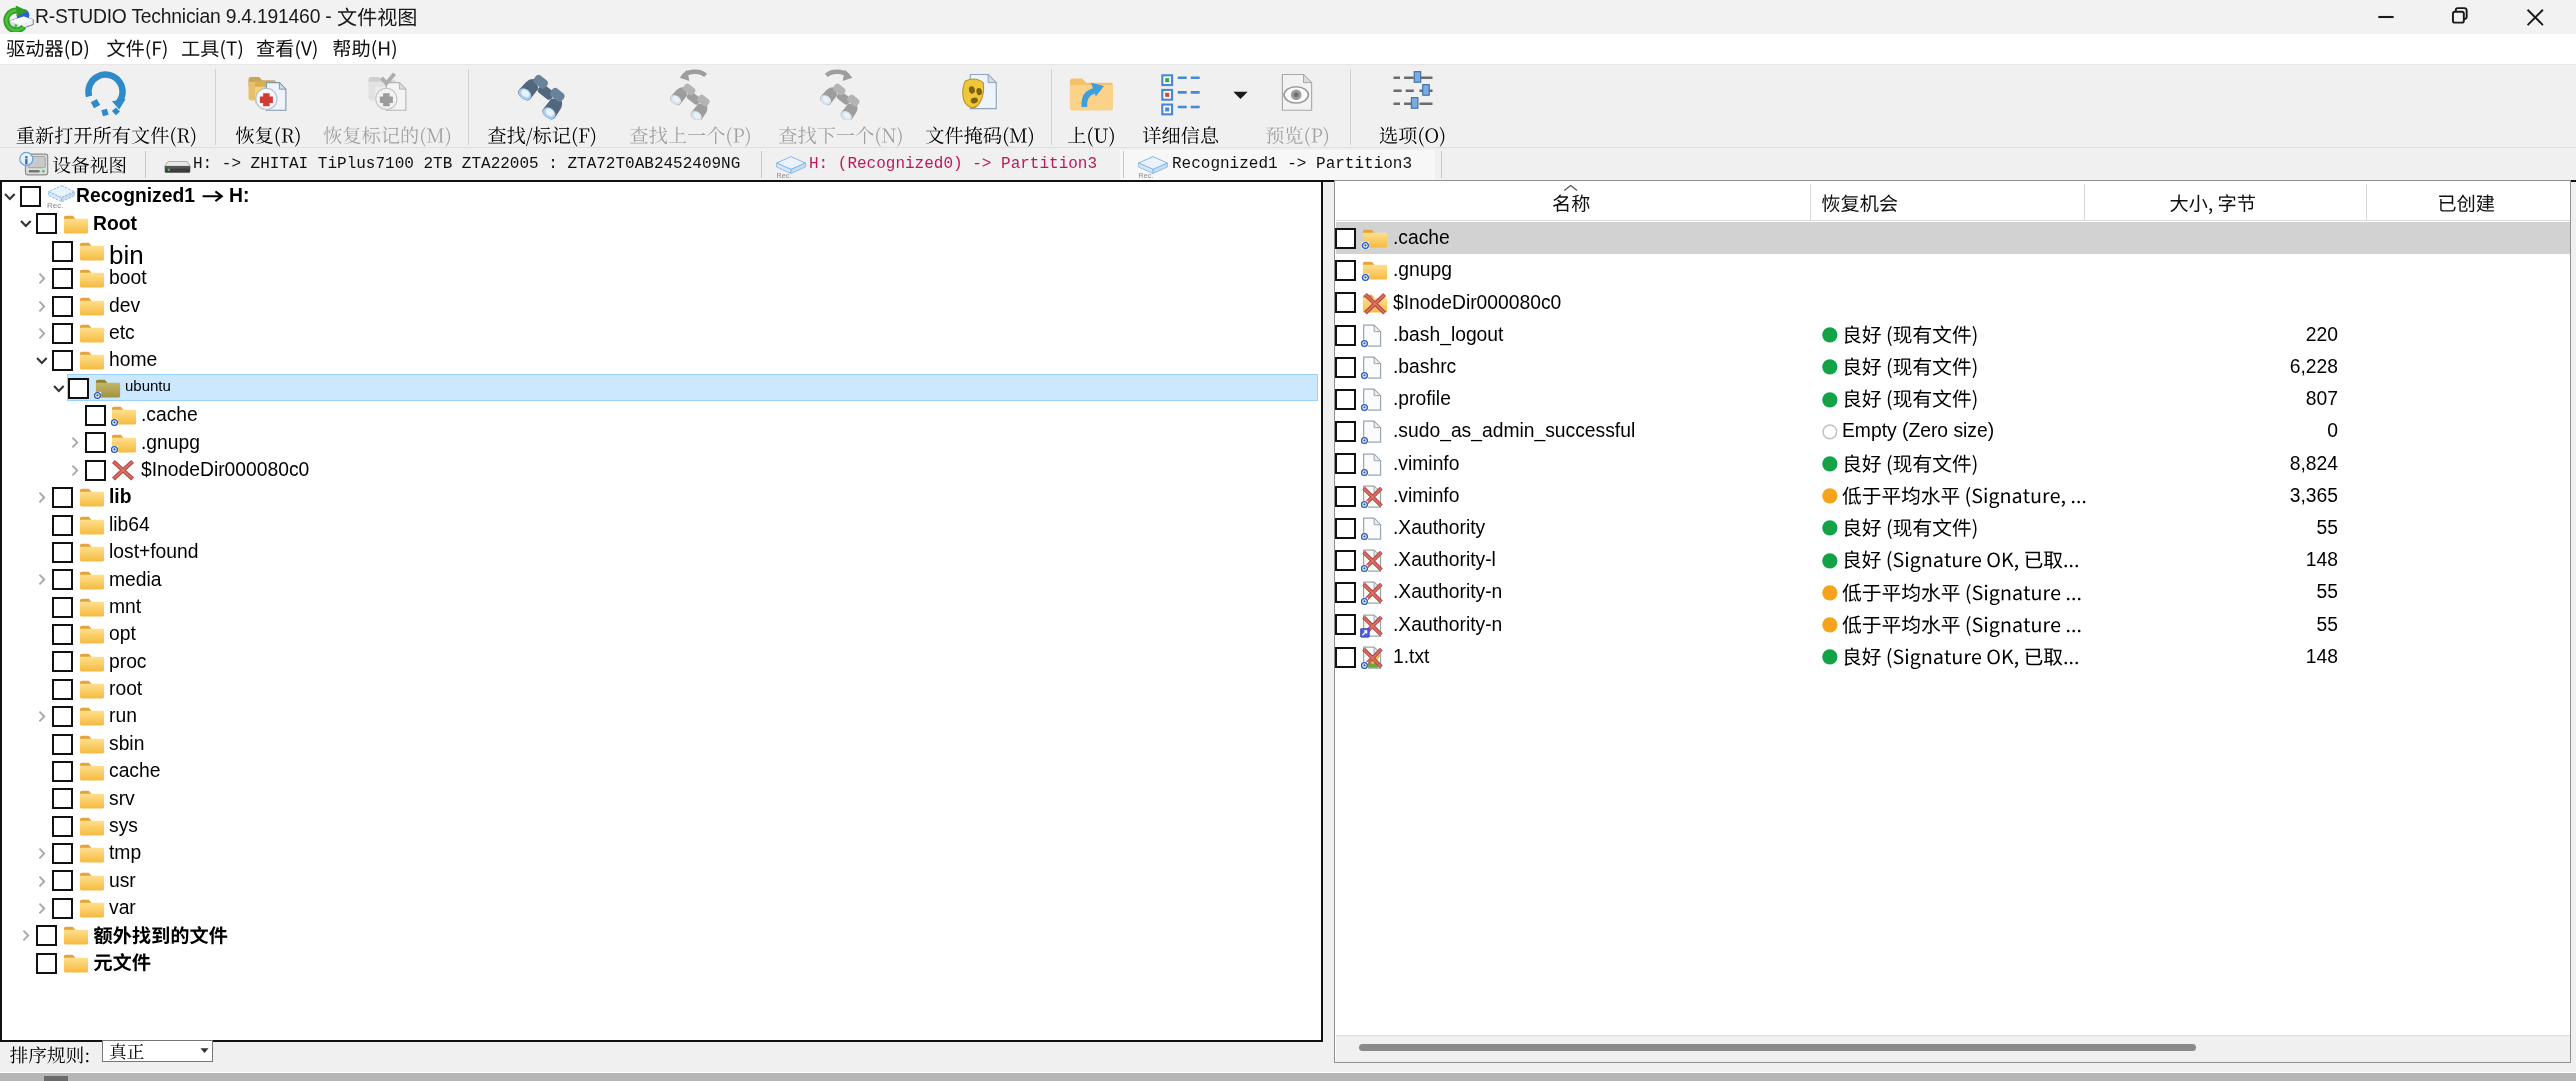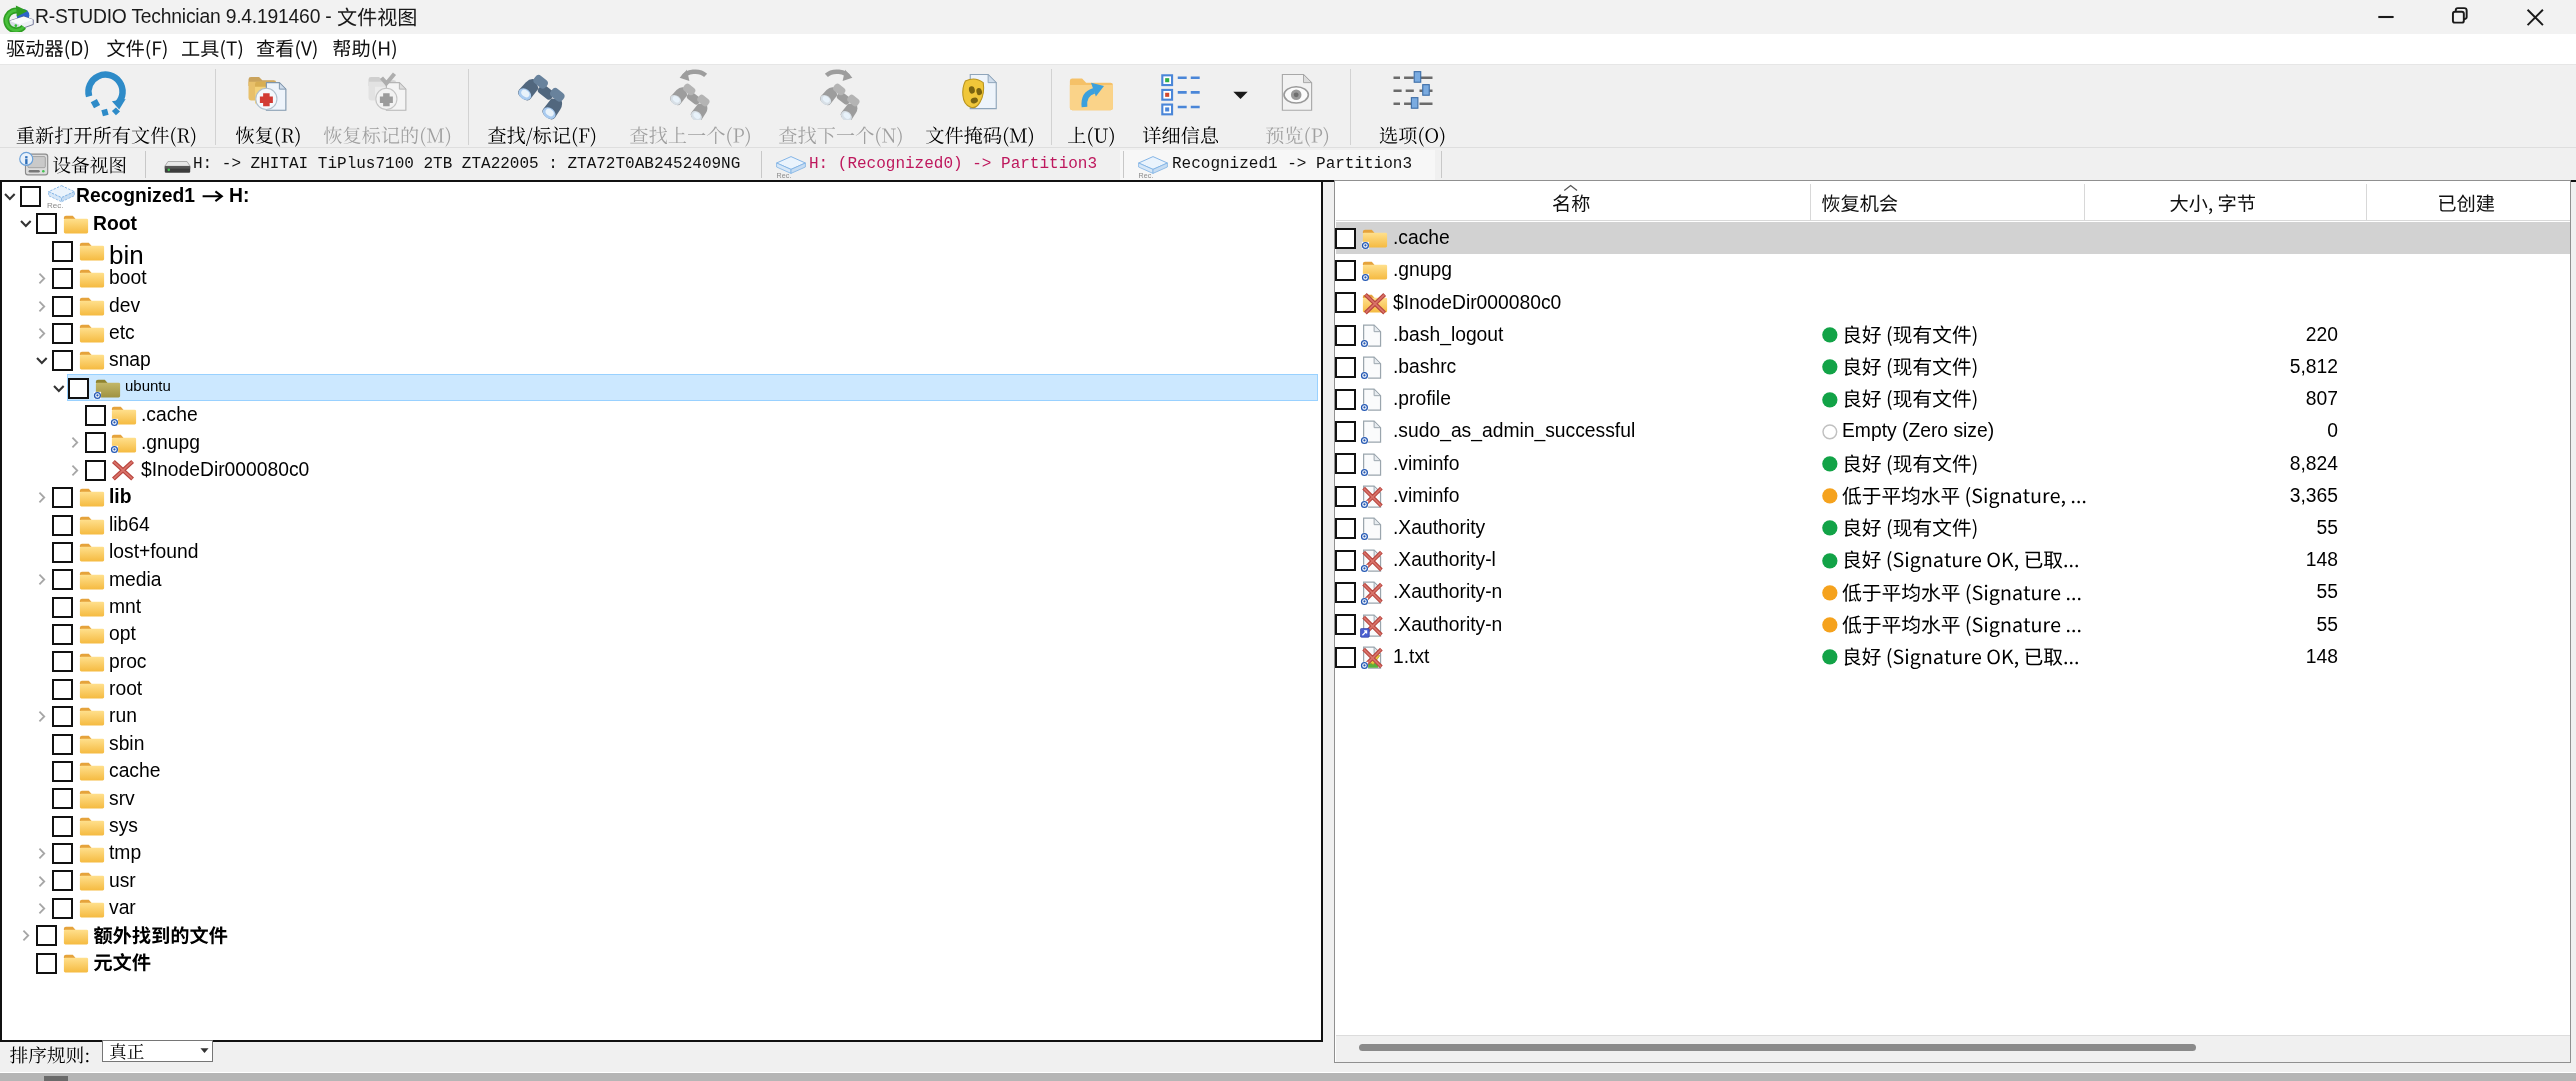--- a/index.html
+++ b/index.html
@@ -336,21 +336,21 @@
 <div class="txt" style="left:109px;top:322px;font-size:19.3px;font-weight:normal">etc</div>
 <svg class="ab" style="left:35px;top:354px" width="13.7" height="13" viewBox="0 0 17 16">
     <path d="M2.5 5 L8.5 11 L14.5 5" fill="none" stroke="#333" stroke-width="2.6"></path>
   </svg>
 <div class="cb" style="left:52px;top:350px"></div>
 <svg class="ab" style="left:79px;top:349px" width="26" height="23.4" viewBox="0 0 32 29">
 <path d="M1 6 q0-2.5 2.5-2.5 h8.5 l3.5 4 h-14.5 z" fill="#e5a33c"></path>
 <rect x="1" y="7" width="30" height="18.5" rx="1.8" fill="url(#fgn)"></rect>
 
 </svg>
-<div class="txt" style="left:109px;top:349px;font-size:19.3px;font-weight:normal">snap</div>
+<div class="txt" style="left:109px;top:349px;font-size:19.3px;font-weight:normal">home</div>
 <div class="ab" style="left:67px;top:374px;width:1251px;height:26.6px;background:#cce8ff;border:0.8px solid #99d1ff"></div>
 <svg class="ab" style="left:52px;top:382px" width="13.7" height="13" viewBox="0 0 17 16">
     <path d="M2.5 5 L8.5 11 L14.5 5" fill="none" stroke="#333" stroke-width="2.6"></path>
   </svg>
 <div class="cb" style="left:68px;top:378px"></div>
 <svg class="ab" style="left:95px;top:377px" width="26" height="23.4" viewBox="0 0 32 29">
 <path d="M1 6 q0-2.5 2.5-2.5 h8.5 l3.5 4 h-14.5 z" fill="#8f8430"></path>
 <rect x="1" y="7" width="30" height="18.5" rx="1.8" fill="url(#fgo)"></rect>
 
 </svg>
@@ -630,21 +630,21 @@
     <circle cx="5.5" cy="5.5" r="3.6" fill="none" stroke="#2458b3" stroke-width="1.6"></circle>
     <circle cx="5.5" cy="5.5" r="1.4" fill="#2458b3"></circle>
   </svg>
 <div class="txt" style="left:1393px;top:356px;font-size:19.3px">.bashrc</div>
 <svg class="ab" style="left:1821px;top:358px" width="17.7" height="17.7" viewBox="0 0 22 22">
     <circle cx="11" cy="11" r="9.5" fill="#12a347"></circle>
   </svg>
 <svg class="ab" style="left:1842px;top:354px" width="138" height="29" viewBox="0 -24.99 171 36">
     <path d="M18.4 -12.2V-9.3H6.2V-12.2ZM18.4 -13.8H6.2V-16.6H18.4ZM4.2 2.1C4.7 1.7 5.7 1.5 12.4 -0.3C12.3 -0.7 12.2 -1.5 12.2 -2.0L6.2 -0.5V-7.7H10.0C12.3 -2.9 16.5 0.4 22.2 1.7C22.4 1.2 23.0 0.5 23.4 0.1C20.8 -0.4 18.5 -1.4 16.6 -2.7C18.4 -3.7 20.5 -5.0 22.0 -6.2L20.5 -7.4C19.2 -6.2 17.0 -4.8 15.2 -3.7C13.9 -4.9 12.8 -6.2 12.0 -7.7H20.3V-18.2H13.7C13.5 -19.0 13.1 -20.0 12.7 -20.8L10.9 -20.4C11.1 -19.7 11.4 -18.9 11.6 -18.2H4.3V-1.5C4.3 -0.4 3.6 0.3 3.2 0.6C3.5 0.9 4.0 1.7 4.2 2.1Z M26.1 -7.2C27.4 -6.3 28.8 -5.2 30.0 -4.2C28.7 -2.0 27.1 -0.5 25.1 0.5C25.5 0.8 26.1 1.5 26.3 1.9C28.3 0.8 30.1 -0.8 31.4 -3.0C32.5 -2.0 33.4 -1.1 34.0 -0.2L35.2 -1.8C34.5 -2.6 33.5 -3.7 32.4 -4.7C33.7 -7.4 34.5 -10.9 34.9 -15.3L33.8 -15.6L33.5 -15.6H29.9C30.3 -17.2 30.6 -18.9 30.7 -20.5L28.9 -20.6C28.8 -19.0 28.5 -17.3 28.2 -15.6H25.5V-13.8H27.8C27.3 -11.3 26.7 -8.9 26.1 -7.2ZM33.0 -13.8C32.7 -10.7 31.9 -8.0 30.9 -5.8C30.0 -6.5 29.0 -7.2 28.1 -7.9C28.6 -9.6 29.1 -11.7 29.6 -13.8ZM40.7 -13.0V-10.2H35.0V-8.4H40.7V-0.2C40.7 0.1 40.6 0.2 40.2 0.2C39.8 0.2 38.4 0.2 37.0 0.2C37.2 0.7 37.6 1.5 37.7 2.0C39.6 2.0 40.8 1.9 41.5 1.7C42.3 1.4 42.6 0.9 42.6 -0.2V-8.4H48.0V-10.2H42.6V-12.6C44.3 -14.1 46.1 -16.1 47.3 -18.0L46.0 -18.9L45.6 -18.8H36.1V-17.1H44.3C43.3 -15.7 42.0 -14.0 40.7 -13.0Z M60.3 4.8 61.7 4.2C59.6 0.7 58.6 -3.5 58.6 -7.6C58.6 -11.8 59.6 -15.9 61.7 -19.4L60.3 -20.0C58.1 -16.4 56.7 -12.4 56.7 -7.6C56.7 -2.8 58.1 1.2 60.3 4.8Z M73.4 -19.4V-6.3H75.1V-17.8H82.5V-6.3H84.4V-19.4ZM63.8 -2.5 64.2 -0.7C66.6 -1.4 69.7 -2.3 72.6 -3.2L72.4 -4.9L69.2 -3.9V-10.1H71.7V-11.8H69.2V-17.2H72.2V-18.9H64.1V-17.2H67.4V-11.8H64.5V-10.1H67.4V-3.4C66.1 -3.0 64.8 -2.7 63.8 -2.5ZM77.9 -15.7V-11.0C77.9 -7.1 77.1 -2.5 70.9 0.7C71.3 1.0 71.9 1.7 72.1 2.0C76.1 -0.1 78.1 -3.0 78.9 -6.0V-0.8C78.9 0.9 79.6 1.3 81.3 1.3H83.5C85.7 1.3 85.9 0.3 86.2 -3.5C85.7 -3.6 85.1 -3.9 84.7 -4.3C84.5 -0.8 84.4 -0.1 83.5 -0.1H81.5C80.8 -0.1 80.7 -0.2 80.7 -1.0V-6.8H79.2C79.5 -8.2 79.6 -9.6 79.6 -10.9V-15.7Z M96.8 -20.6C96.6 -19.5 96.2 -18.4 95.8 -17.4H88.8V-15.7H95.0C93.4 -12.4 91.2 -9.5 88.2 -7.4C88.6 -7.1 89.2 -6.4 89.4 -6.0C91.0 -7.1 92.3 -8.5 93.5 -9.9V1.9H95.3V-2.9H105.6V-0.4C105.6 0.0 105.5 0.1 105.1 0.1C104.6 0.2 103.1 0.2 101.5 0.1C101.7 0.6 102.0 1.4 102.1 1.9C104.2 1.9 105.5 1.9 106.4 1.6C107.2 1.3 107.4 0.7 107.4 -0.3V-12.8H95.5C96.1 -13.8 96.6 -14.7 97.0 -15.7H110.3V-17.4H97.7C98.1 -18.3 98.4 -19.2 98.7 -20.1ZM95.3 -7.1H105.6V-4.5H95.3ZM95.3 -8.6V-11.2H105.6V-8.6Z M122.1 -20.2C122.9 -19.0 123.7 -17.3 123.9 -16.3L126.0 -17.0C125.6 -18.0 124.8 -19.6 124.0 -20.8ZM113.0 -16.3V-14.5H116.8C118.3 -10.7 120.2 -7.5 122.7 -4.9C120.0 -2.6 116.7 -1.0 112.7 0.2C113.0 0.6 113.6 1.5 113.8 1.9C117.9 0.6 121.3 -1.2 124.1 -3.6C126.8 -1.1 130.2 0.7 134.2 1.8C134.5 1.3 135.0 0.5 135.5 0.1C131.5 -0.9 128.2 -2.6 125.5 -4.9C128.0 -7.4 129.8 -10.6 131.3 -14.5H135.1V-16.3ZM124.1 -6.2C121.8 -8.5 120.0 -11.3 118.7 -14.5H129.2C128.0 -11.1 126.3 -8.4 124.1 -6.2Z M144.0 -8.4V-6.6H151.1V2.0H152.9V-6.6H159.6V-8.4H152.9V-13.8H158.5V-15.6H152.9V-20.3H151.1V-15.6H147.8C148.1 -16.7 148.4 -17.8 148.6 -19.0L146.9 -19.4C146.3 -16.1 145.3 -13.0 143.8 -11.0C144.3 -10.7 145.1 -10.3 145.4 -10.0C146.1 -11.0 146.7 -12.3 147.2 -13.8H151.1V-8.4ZM142.8 -20.5C141.5 -16.8 139.4 -13.1 137.1 -10.7C137.4 -10.3 137.9 -9.3 138.1 -8.9C138.9 -9.7 139.6 -10.7 140.4 -11.8V1.9H142.1V-14.6C143.1 -16.3 143.9 -18.2 144.6 -20.0Z M163.2 4.8C165.4 1.2 166.8 -2.8 166.8 -7.6C166.8 -12.4 165.4 -16.4 163.2 -20.0L161.8 -19.4C163.9 -15.9 165.0 -11.8 165.0 -7.6C165.0 -3.5 163.9 0.7 161.8 4.2Z" fill="#000"></path>
   </svg>
-<div class="txt" style="left:2338px;top:356px;font-size:19.3px;transform:translateX(-100%)">5,812</div>
+<div class="txt" style="left:2338px;top:356px;font-size:19.3px;transform:translateX(-100%)">6,228</div>
 <div class="cb" style="left:1335px;top:389px"></div>
 <svg class="ab" style="left:1362px;top:388px" width="21" height="23.4" viewBox="0 0 26 29">
 <path d="M2 1.5 h13 l8 8 v18 h-21 z" fill="#fafbfc" stroke="#9aa5ad" stroke-width="1.5"></path>
 <path d="M15 1.5 l8 8 h-8 z" fill="#e7ecf0" stroke="#9aa5ad" stroke-width="1.2"></path>
 
 </svg>
 <svg class="ab" style="left:1360px;top:403px" width="8.9" height="8.9" viewBox="0 0 11 11">
     <rect x="1" y="1" width="9" height="9" fill="#fff"></rect>
     <circle cx="5.5" cy="5.5" r="3.6" fill="none" stroke="#2458b3" stroke-width="1.6"></circle>
     <circle cx="5.5" cy="5.5" r="1.4" fill="#2458b3"></circle>

